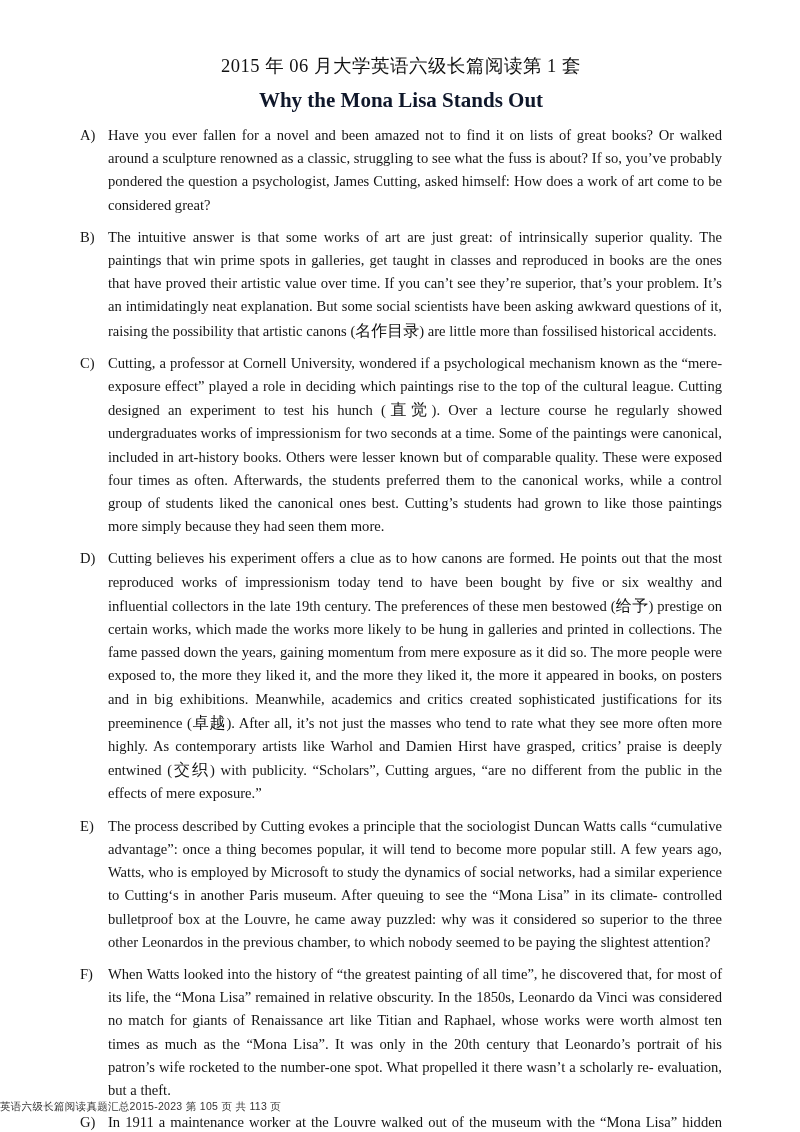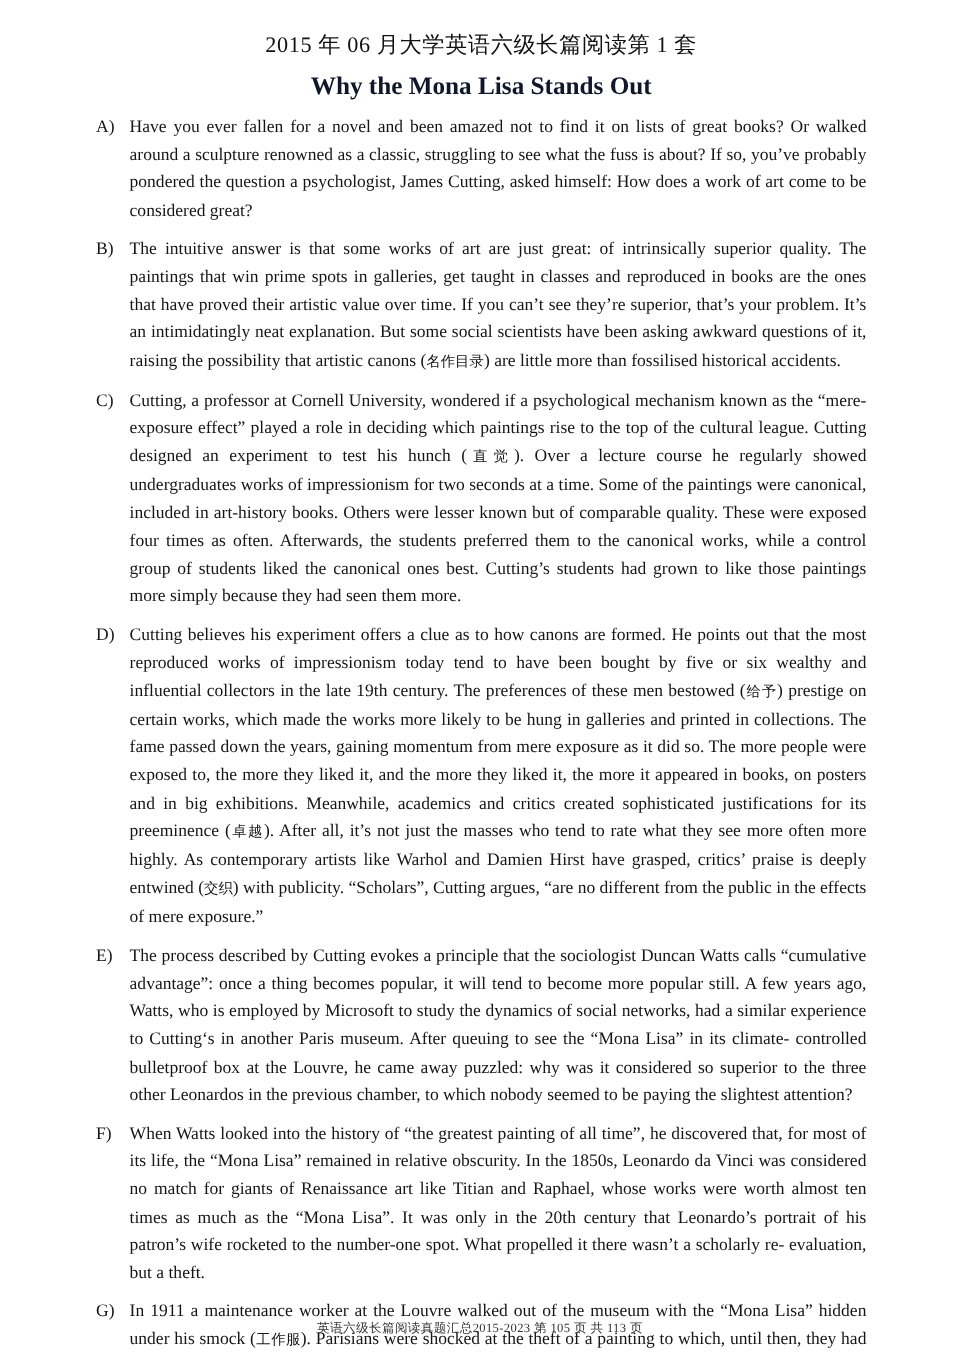--- a/index.html
+++ b/index.html
@@ -12,21 +12,21 @@
     height: 1132px;
     font-family: "Liberation Serif", "DejaVu Serif", serif;
     color: #1a1a1a;
     position: relative;
     overflow: hidden;
   }
   .page {
     width: 800px;
     height: 1132px;
     box-sizing: border-box;
-    padding: 24px 78px 0 80px;
+    padding: 53px 78px 0 80px;
     position: relative;
   }
   .doc-title {
     text-align: center;
     font-size: 18.5px;
     letter-spacing: 0.5px;
     margin: 0 0 10px 0;
     font-weight: normal;
     color: #111;
   }
@@ -58,31 +58,31 @@
     text-align: left;
     font-size: 14.6px;
     line-height: 23.2px;
   }
   .para-body {
     display: block;
   }
   .it {
   }
   .cn {
-    font-family: Liberation Mono, monospace;
-    font-size: 12px;
+    font-family: Liberation Serif, serif;
+    font-size: 16px;
     margin-top: 37px;
   }
   .footer {
     position: absolute;
     left: 0;
     right: 0;
     bottom: 18px;
-    text-align: center;
-    font-family: Liberation Serif, serif;
+    text-align: left;
+    font-family: Liberation Sans, sans-serif;
     font-size: 10.5px;
     color: #333;
     letter-spacing: 0.3px;
   }
 </style>
 </head>
 <body>
 
 <div class="page">
 

